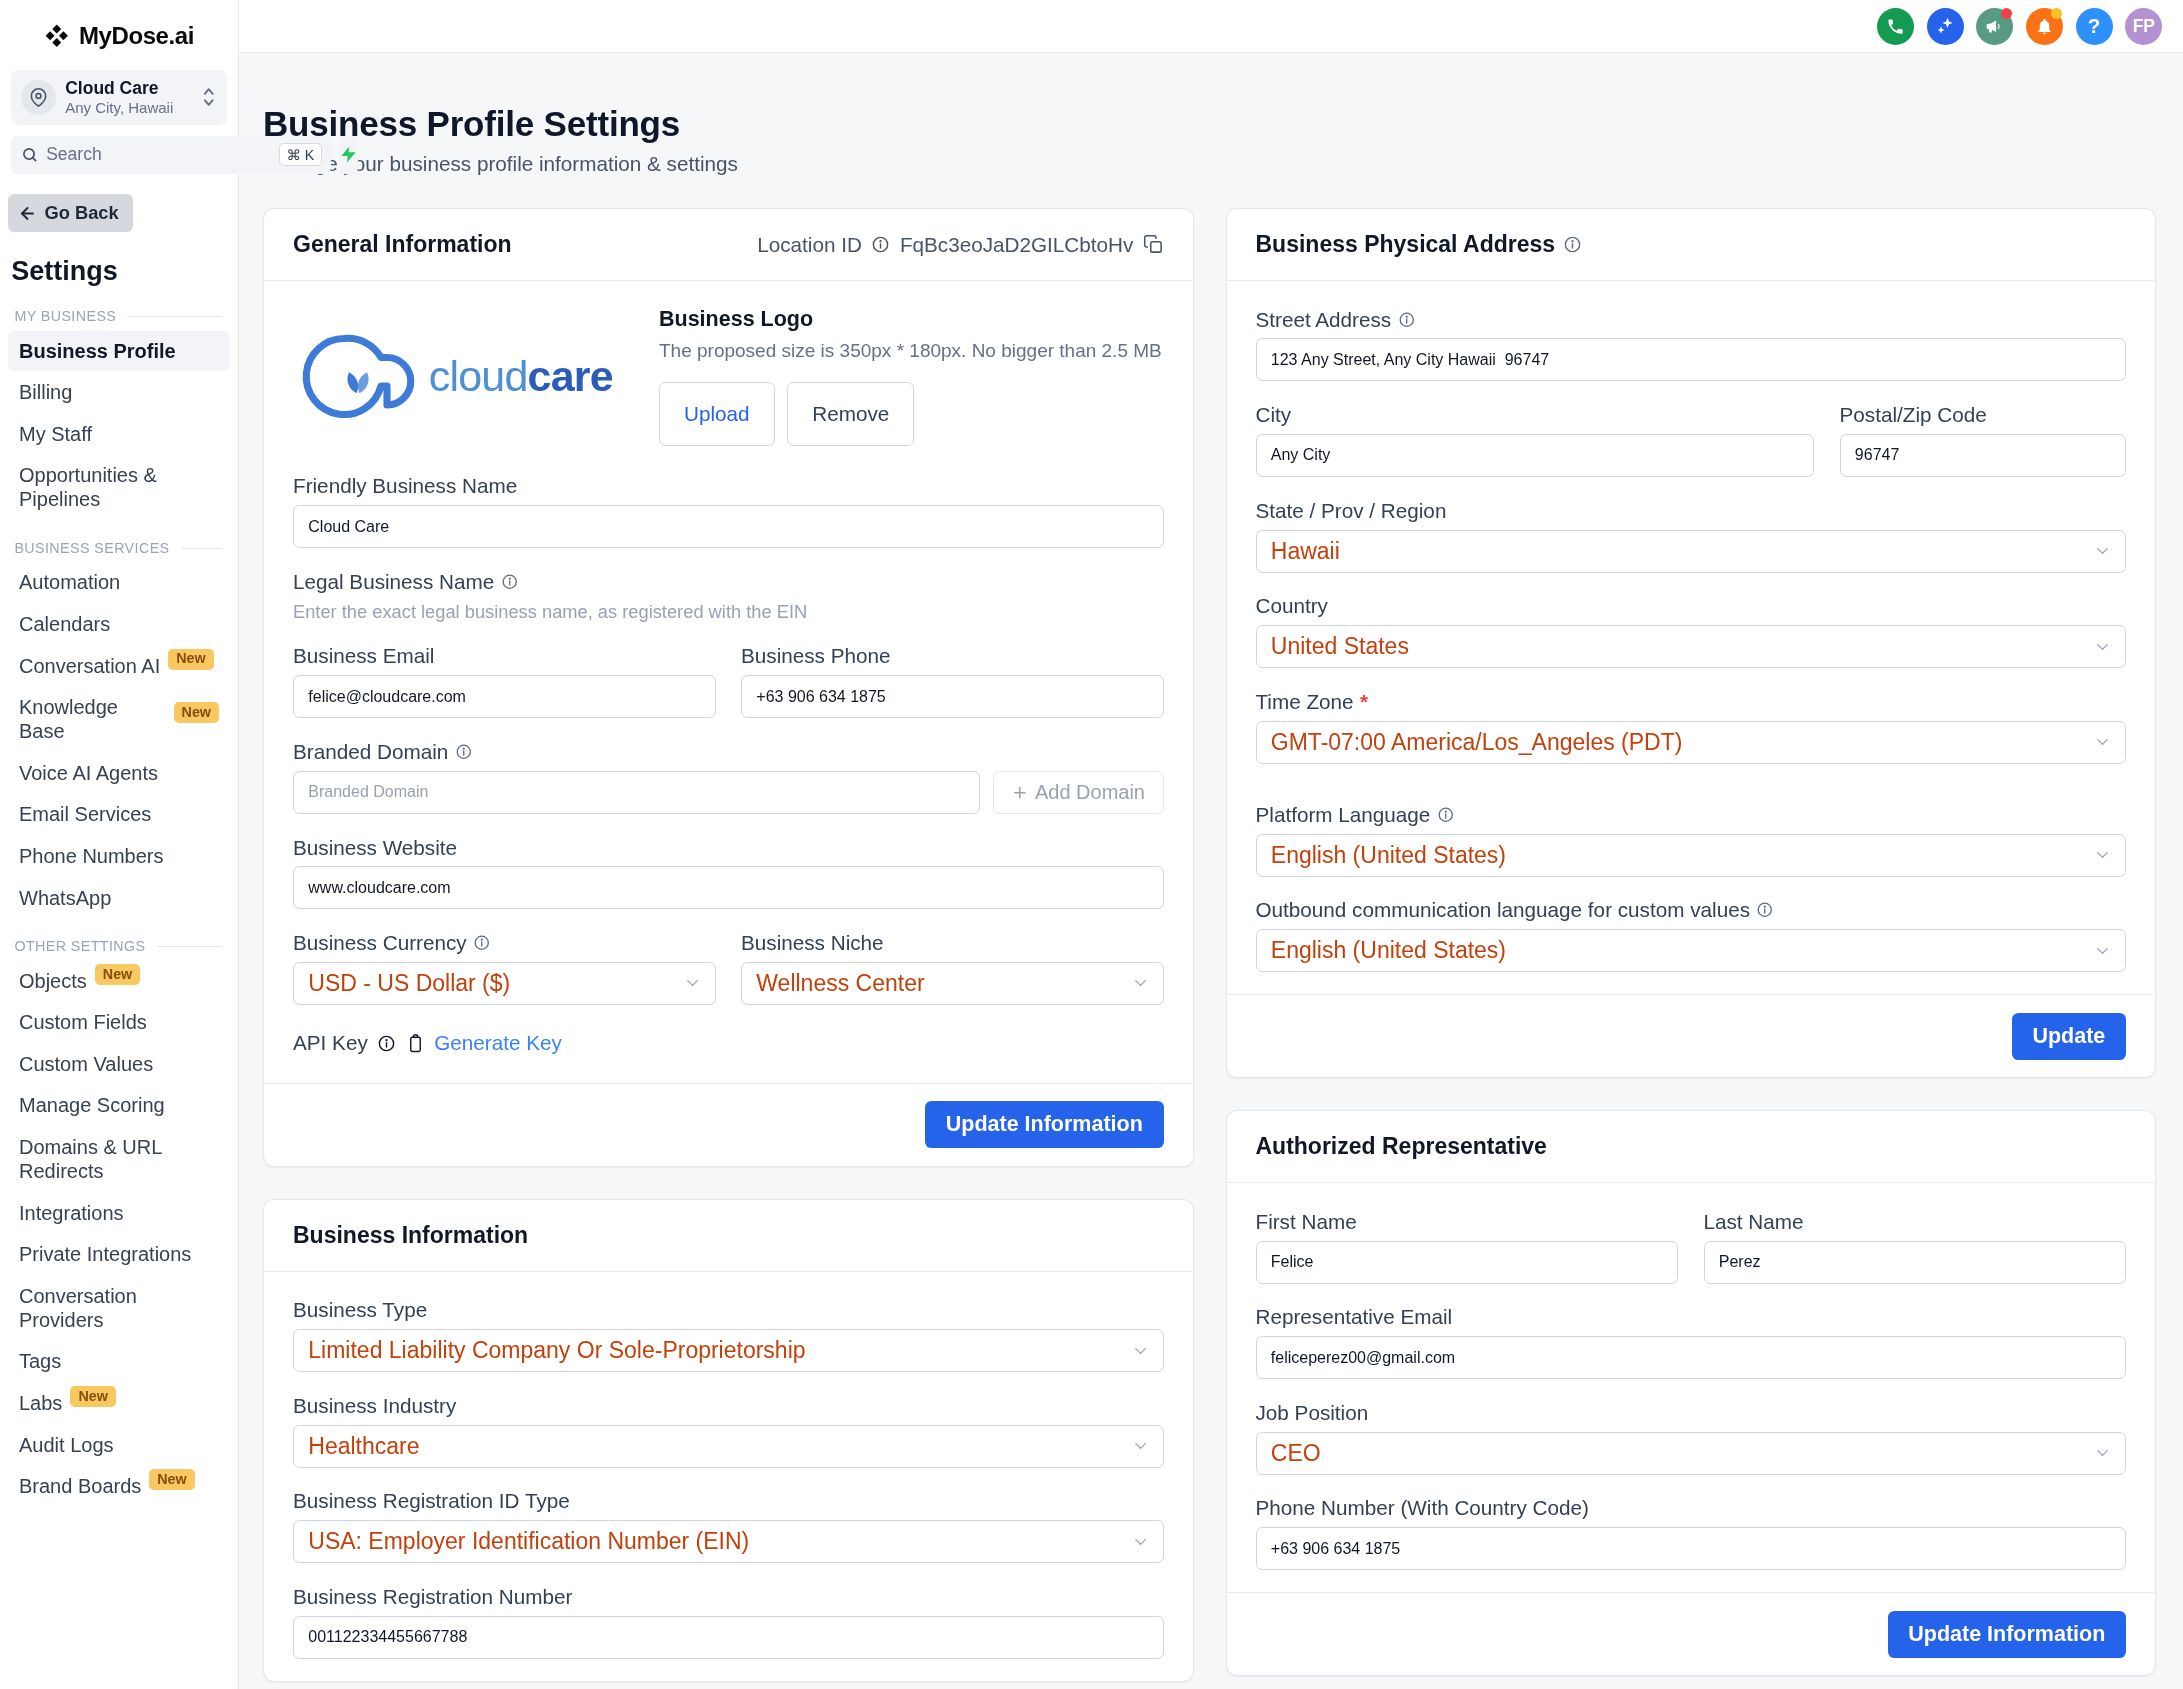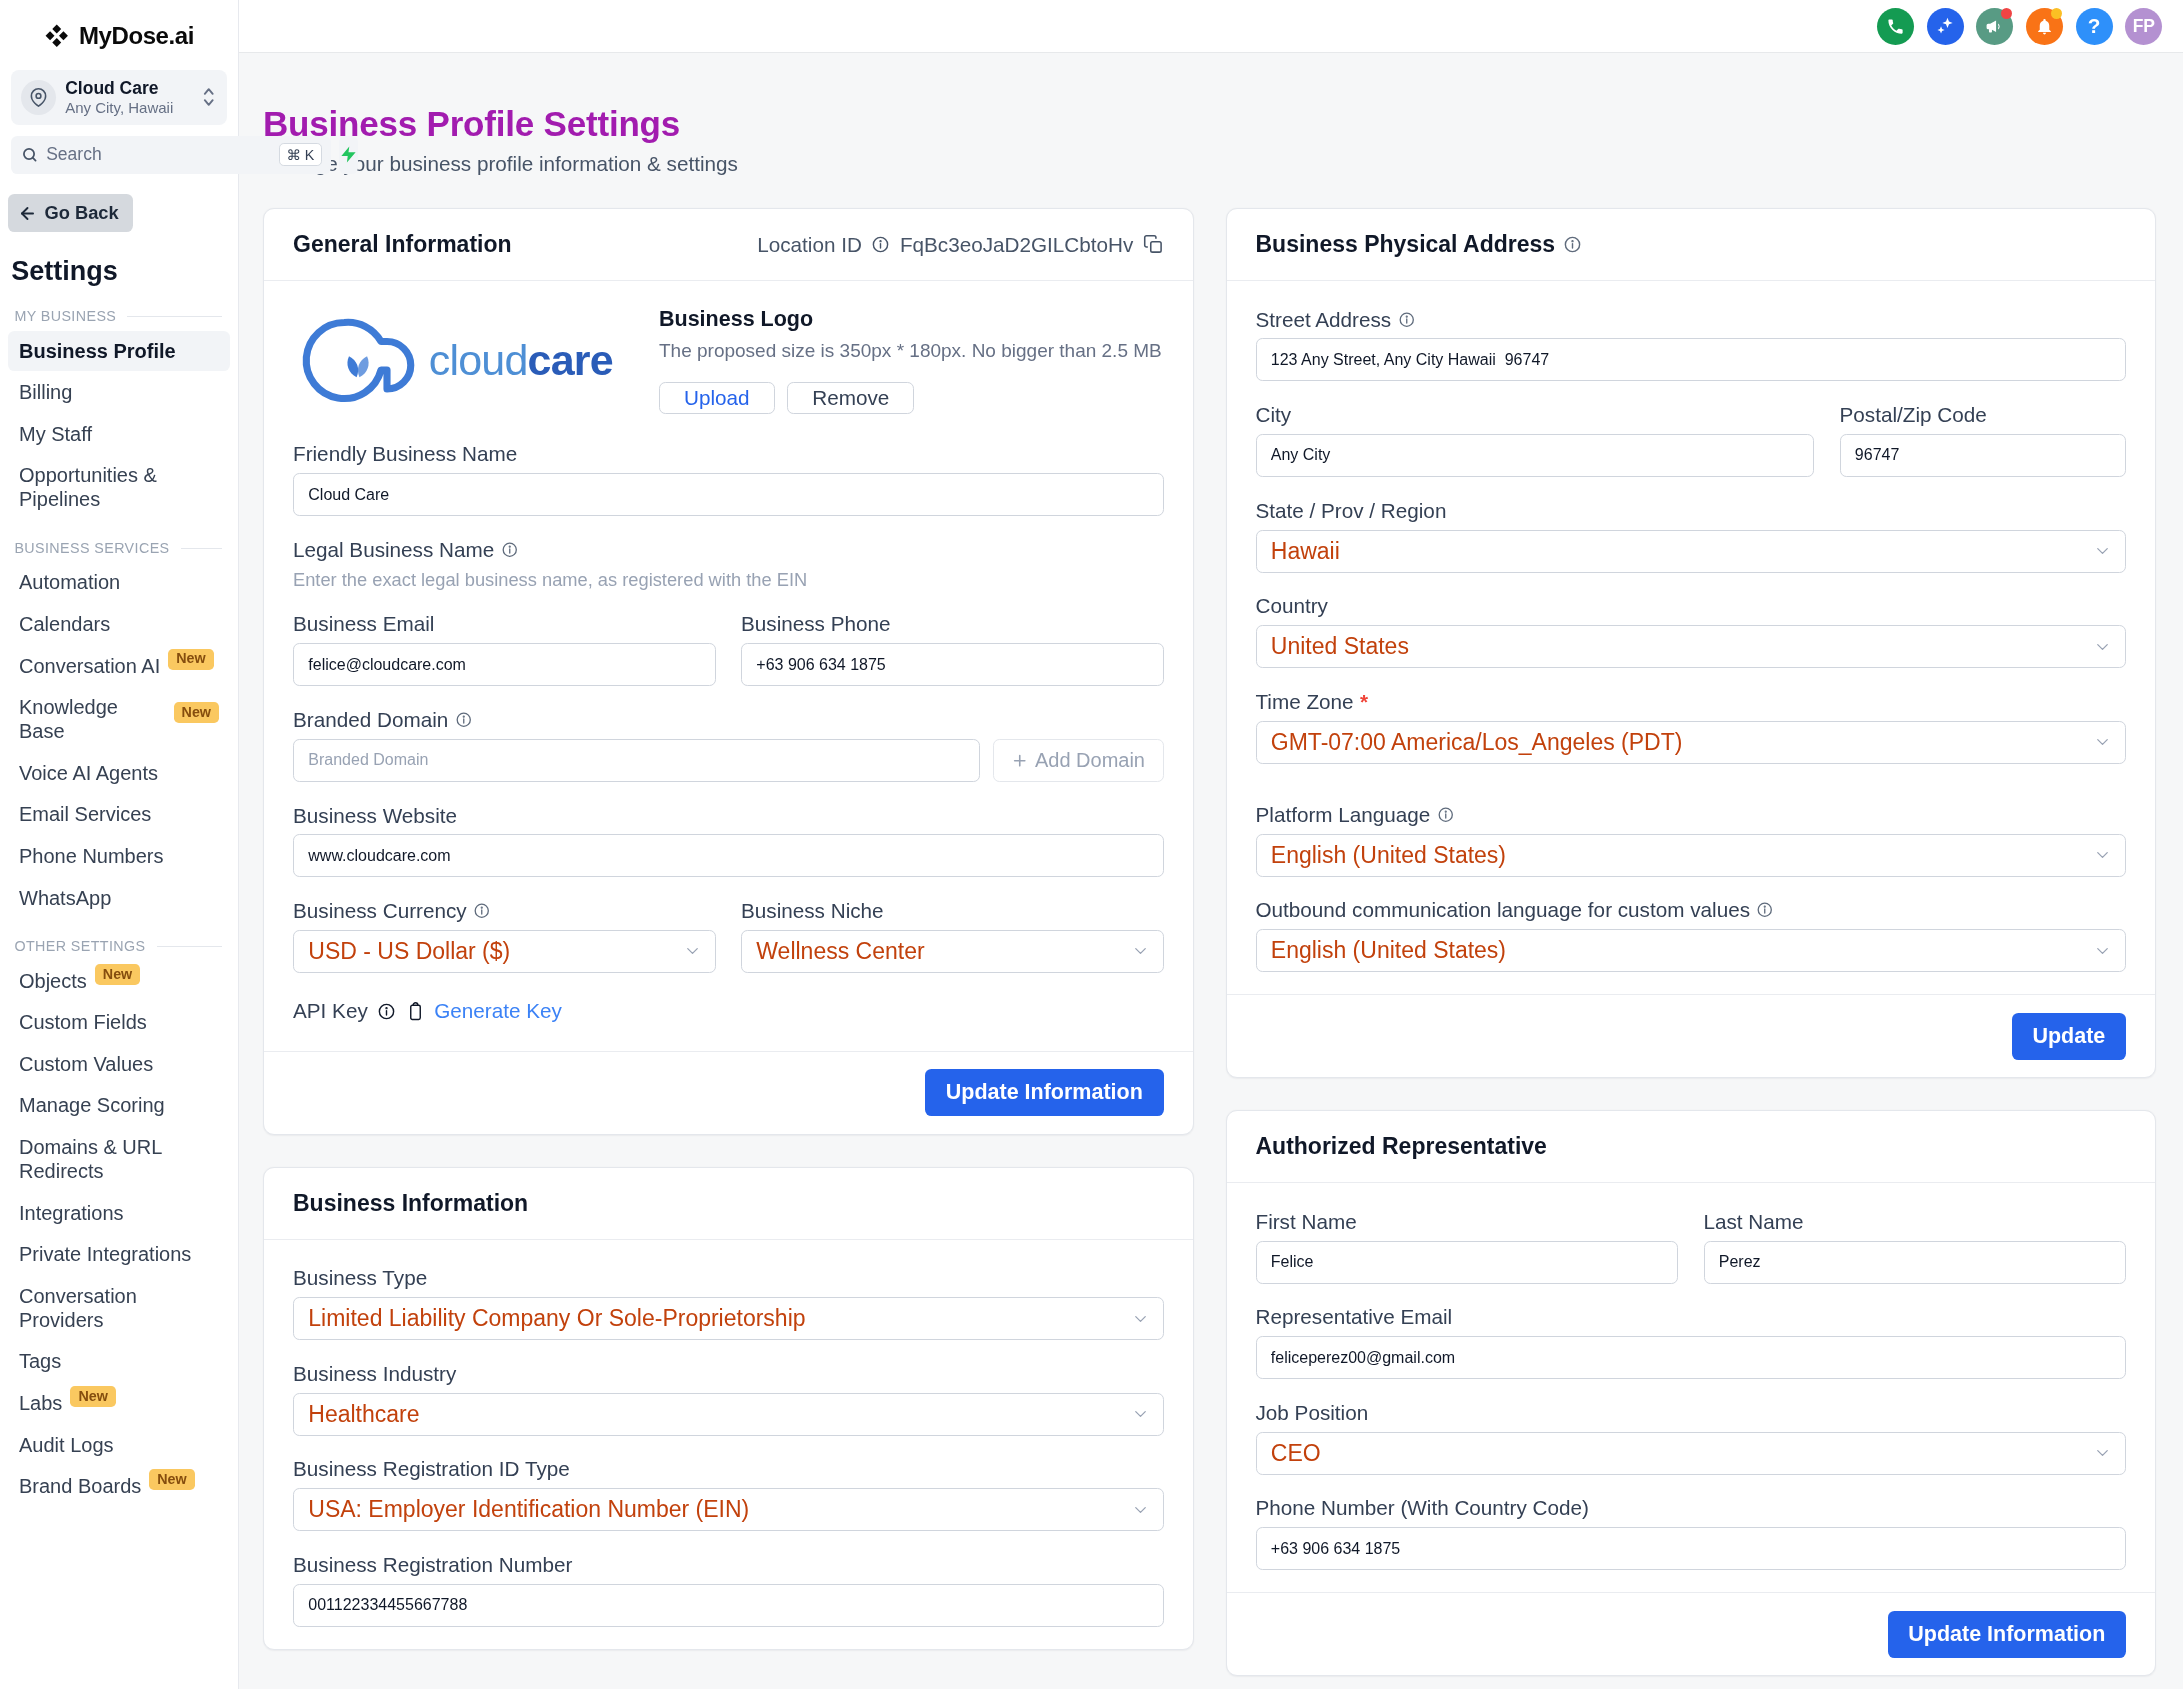--- a/index.html
+++ b/index.html
@@ -89,21 +89,21 @@
   .tb-icon .dot { position:absolute; top:0px; right:0.8px; width:11px; height:11px; border-radius:50%; }
   .tb-phone   { background:#149B52; }
   .tb-spark   { background:#2563EB; }
   .tb-mega    { background:#589B84; }
   .tb-bell    { background:#F97316; }
   .tb-help    { background:#2E90FA; font-size:20.7px; font-weight:700; }
   .tb-avatar  { background:#B491D1; font-size:17.5px; font-weight:600; }
 
   
   .page-head { padding:51px 27px 0 24px; }
-  .page-title { font-size:35px; font-weight:700; color:#a21caf; letter-spacing:-0.2px; }
+  .page-title { font-size:35px; font-weight:700; color:#0f172a; letter-spacing:-0.2px; }
   .page-sub { font-size:20.7px; color:#475467; margin-top:8px; }
 
   .content { display:grid; grid-template-columns:1fr 1fr; gap:32px; padding:32px 27px 0 24px; align-items:start; }
   .col { display:flex; flex-direction:column; gap:32px; }
 
   .card {
     background:#FFFFFF; border:0.8px solid #E4E7EC; border-radius:11px;
     box-shadow:0 0.8px 1.6px rgba(16,24,40,0.05);
   }
   .card-head {
@@ -162,21 +162,21 @@
   .logo-flex { display:flex; align-items:center; gap:24px; margin-bottom:27px; }
   .biz-logo { width:342px; display:flex; align-items:center; gap:4.8px; flex:0 0 auto; }
   .biz-logo-text { font-size:43px; letter-spacing:-0.8px; line-height:1; }
   .biz-logo-text .lt { color:#4E8FD5; font-weight:400; }
   .biz-logo-text .bd { color:#2A5CB8; font-weight:700; }
   .logo-info { flex:1; }
   .logo-label { font-size:21.5px; font-weight:600; color:#101828; }
   .logo-hint { font-size:19px; color:#667085; margin-top:8px; }
   .logo-btns { display:flex; gap:12.7px; margin-top:20.7px; }
   .btn-secondary {
-    border:0.8px solid #D0D5DD; background:#fff; border-radius:6.4px; padding:3px 24px;
+    border:0.8px solid #D0D5DD; background:#fff; border-radius:6.4px; padding:19px 24px;
     font-size:20.7px; font-weight:500; cursor:pointer; font-family:inherit;
   }
   .btn-upload { color:#2563EB; }
   .btn-remove { color:#344054; }
 
   .api-row { display:flex; align-items:center; gap:9.5px; margin-top:4.8px; height:35px; }
   .api-label { font-size:20.7px; font-weight:500; color:#344054; }
   .api-link { font-size:20.7px; font-weight:500; color:#3b82f6; cursor:pointer; }
 
   .btn-primary {

